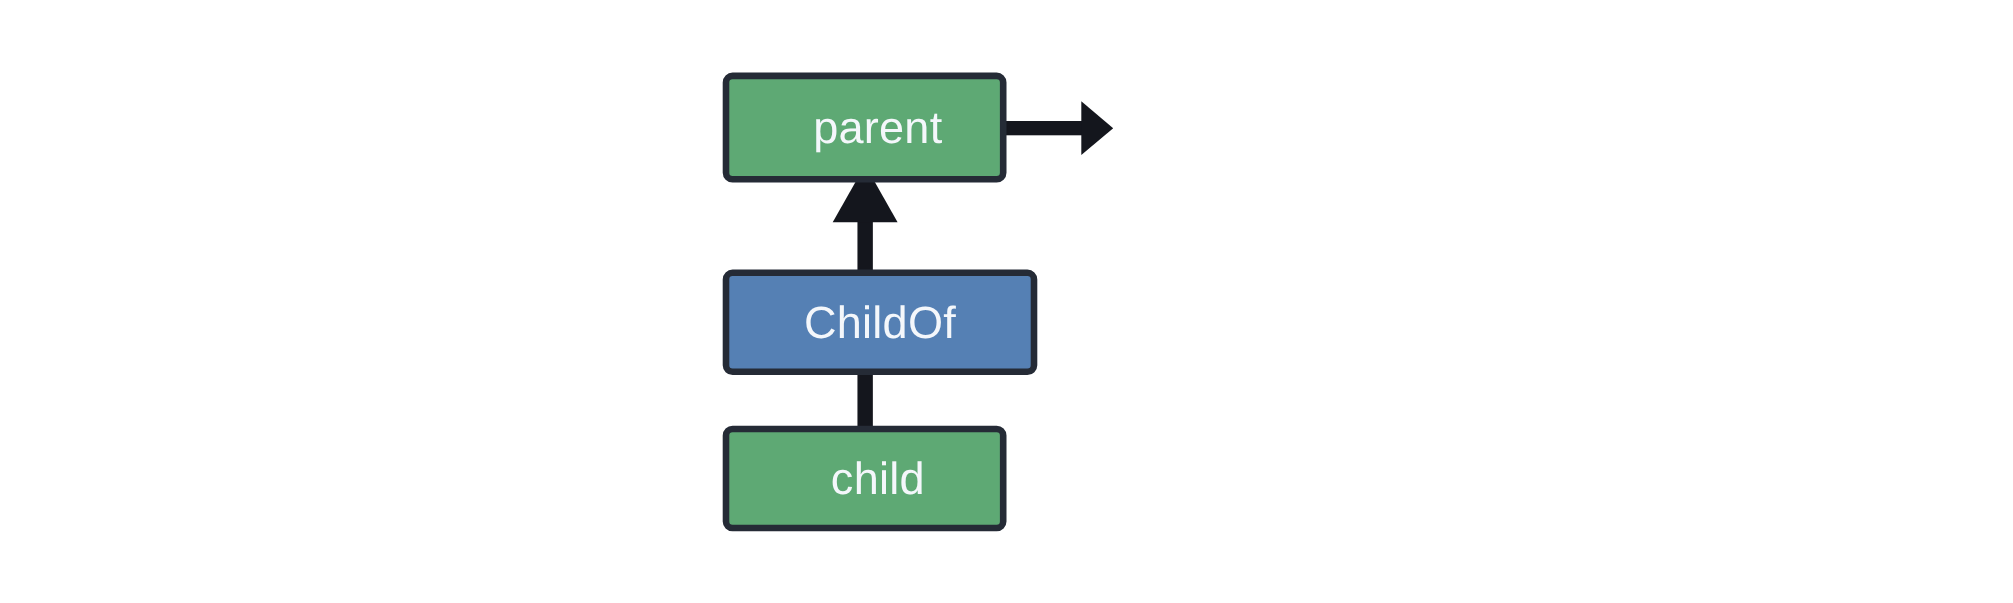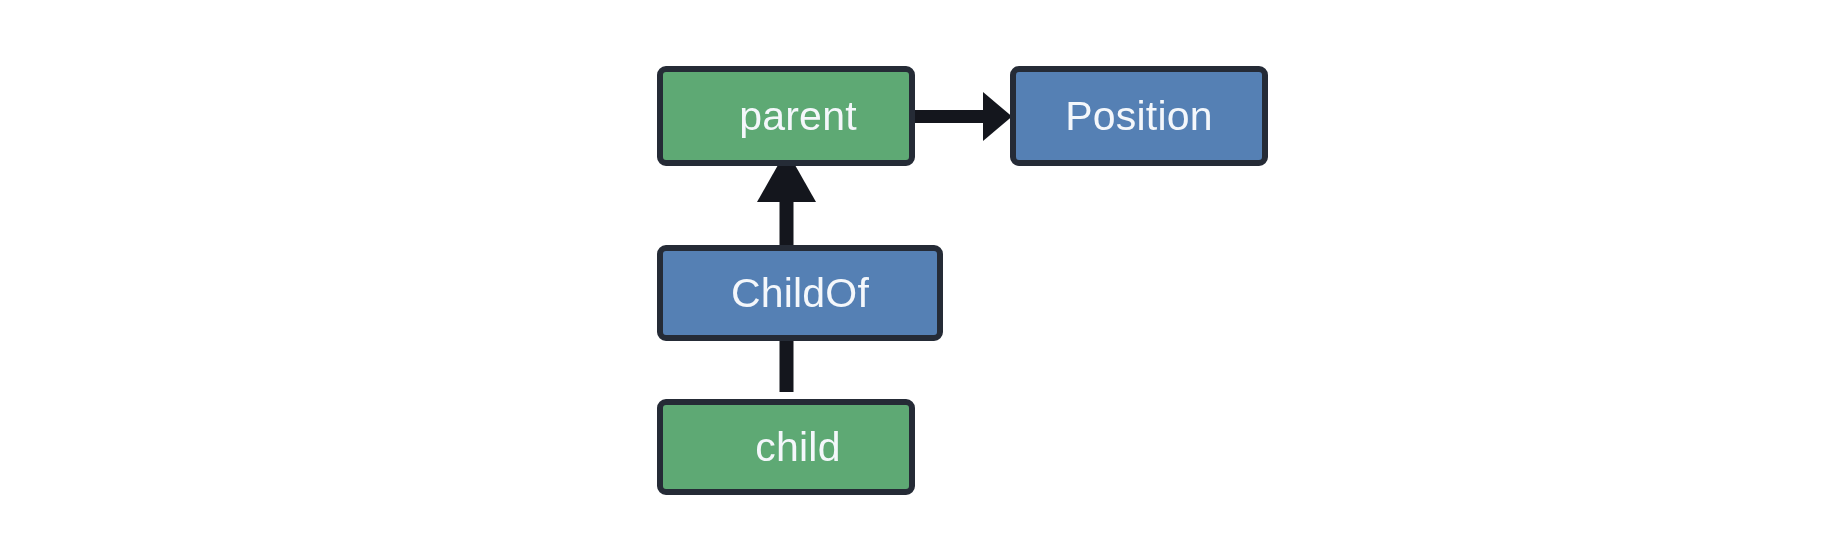--- a/index.html
+++ b/index.html
@@ -41,21 +41,21 @@
     font-family: "Liberation Sans", sans-serif;
     z-index: 2;
   }
   .node-entity { background: #5ea974; padding-left: 24px; }
   .node-component { background: #5580b4; }
 
   
   #node-parent   { left: 657px; top: 66px;  width: 258px; height: 100px; }
   #node-position { left: 1010px; top: 66px; width: 258px; height: 100px; }
   #node-childof  { left: 657px; top: 245px; width: 286px; height: 96px; }
-  #node-child    { left: 657px; top: 387px; width: 258px; height: 96px; margin-top: 12px; }
+  #node-child    { left: 657px; top: 387px; width: 258px; height: 96px; }
 </style>
 </head>
 <body>
 
 <div id="canvas">
 
   <svg class="edge-layer" viewBox="0 0 1830 548" width="1830" height="548" xmlns="http://www.w3.org/2000/svg">
 
     <g>
       <rect x="913" y="110" width="86" height="13" fill="#14161d"></rect>
@@ -69,23 +69,20 @@
 
     <g>
       <rect x="779.5" y="336" width="14" height="56" fill="#14161d"></rect>
     </g>
   </svg>
 
   <div class="node node-entity" id="node-parent">
     <span>parent</span>
   </div>
 
-  <div class="node node-component" id="node-position">
-    <span>Position</span>
-  </div>
 
   <div class="node node-component" id="node-childof">
     <span>ChildOf</span>
   </div>
 
   <div class="node node-entity" id="node-child">
     <span>child</span>
   </div>
 
 </div>

